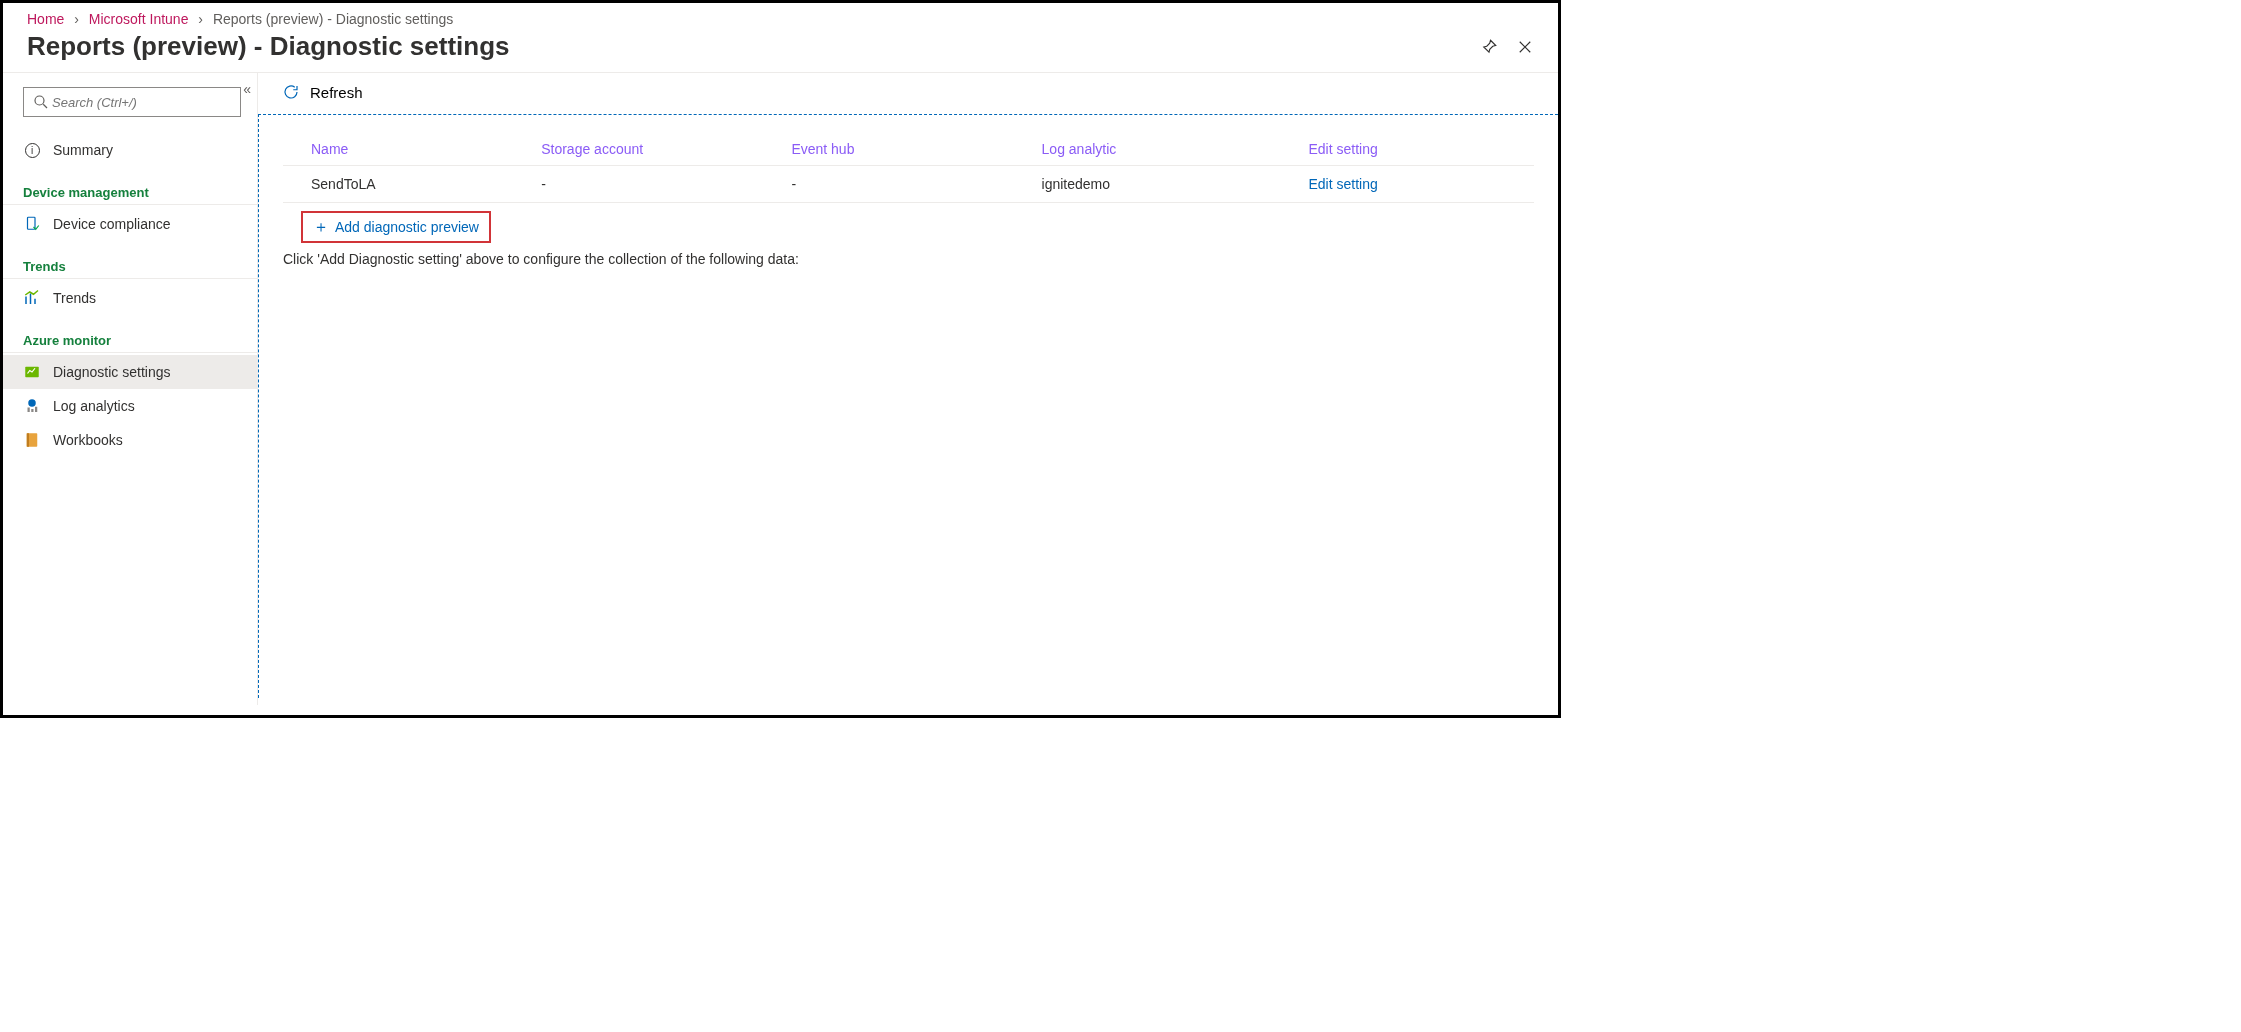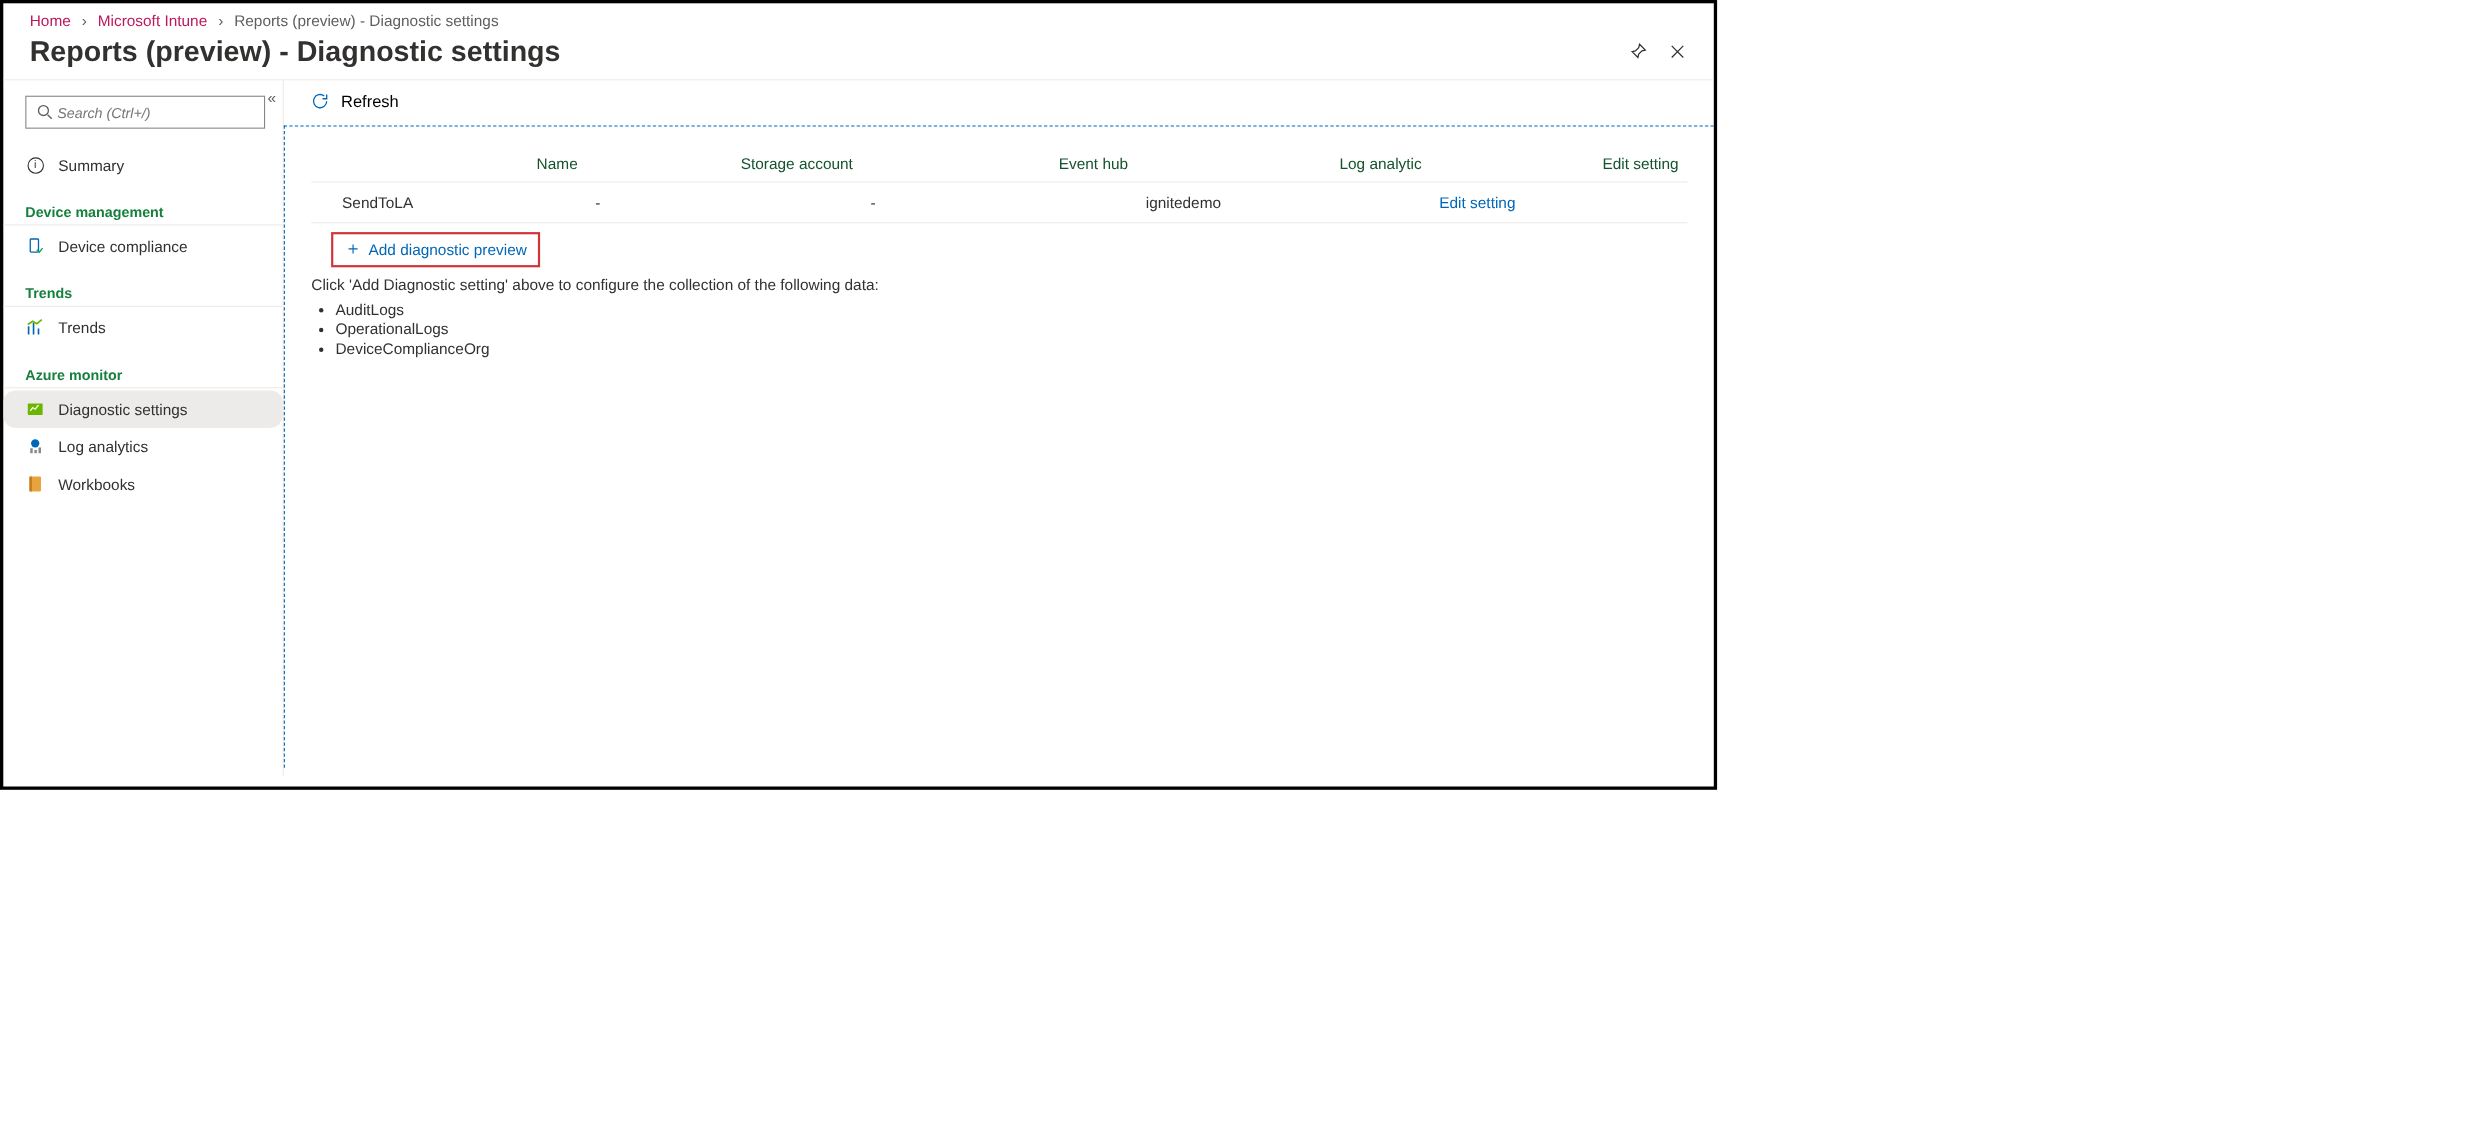--- a/index.html
+++ b/index.html
@@ -61,21 +61,21 @@
     padding: 10px 20px 4px 20px;
     font-weight:600; font-size:13px; color:#15803d;
     border-bottom:1px solid #edebe9;
     margin-bottom:2px;
   }
   .navitem {
     display:flex; align-items:center; gap:12px;
     padding: 8px 20px;
     cursor:pointer; font-size:14px;
   }
-  .navitem.sel { background:#edebe9;border-radius:11px; }
+  .navitem.sel { background:#edebe9; }
   .navicon { width:18px; height:18px; display:inline-flex; align-items:center; justify-content:center; }
 
   .right {
     flex:1; padding: 0;
     position:relative;
   }
   .cmdbar {
     padding: 10px 24px;
   }
   .refresh { display:inline-flex; align-items:center; gap:10px; cursor:pointer; color:#000000; font-size:15px; }
@@ -86,21 +86,21 @@
     border-top: 1px dashed #0067b8;
     border-left: 1px dashed #0067b8;
     height: calc(100% - 48px);
     padding: 18px 24px;
   }
   .dslabel { font-size:14px; color:#323130; margin-bottom:8px; }
   table.ds {
     width:100%; border-collapse:collapse; table-layout:fixed;
   }
   table.ds th {
-    text-align:right; font-weight:400; color:#14532d; font-size:14px;
+    text-align:left; font-weight:400; color:#8b5cf6; font-size:14px;
     padding:8px 8px; border-bottom:1px solid #edebe9;margin-top:13px;
   }
   table.ds td {
     padding:10px 8px; border-bottom:1px solid #edebe9; font-size:14px;
   }
   .editlink { color:#0067b8; cursor:pointer; }
   .addrow {
     display:inline-flex; align-items:center; gap:6px;
     color:#0067b8; cursor:pointer; font-size:14px;
     padding:6px 10px; margin:8px 0 8px 18px;
@@ -265,21 +265,16 @@
         </tbody>
       </table>
 
       <div class="addrow">
         <span class="plus">＋</span>
         <span>Add diagnostic preview</span>
       </div>
 
       <div class="help">
         <div>Click 'Add Diagnostic setting' above to configure the collection of the following data:</div>
-        <ul>
-          <li>AuditLogs</li>
-          <li>OperationalLogs</li>
-          <li>DeviceComplianceOrg</li>
-        </ul>
       </div>
     </div>
   </div>
 </div>
 
 </body></html>

